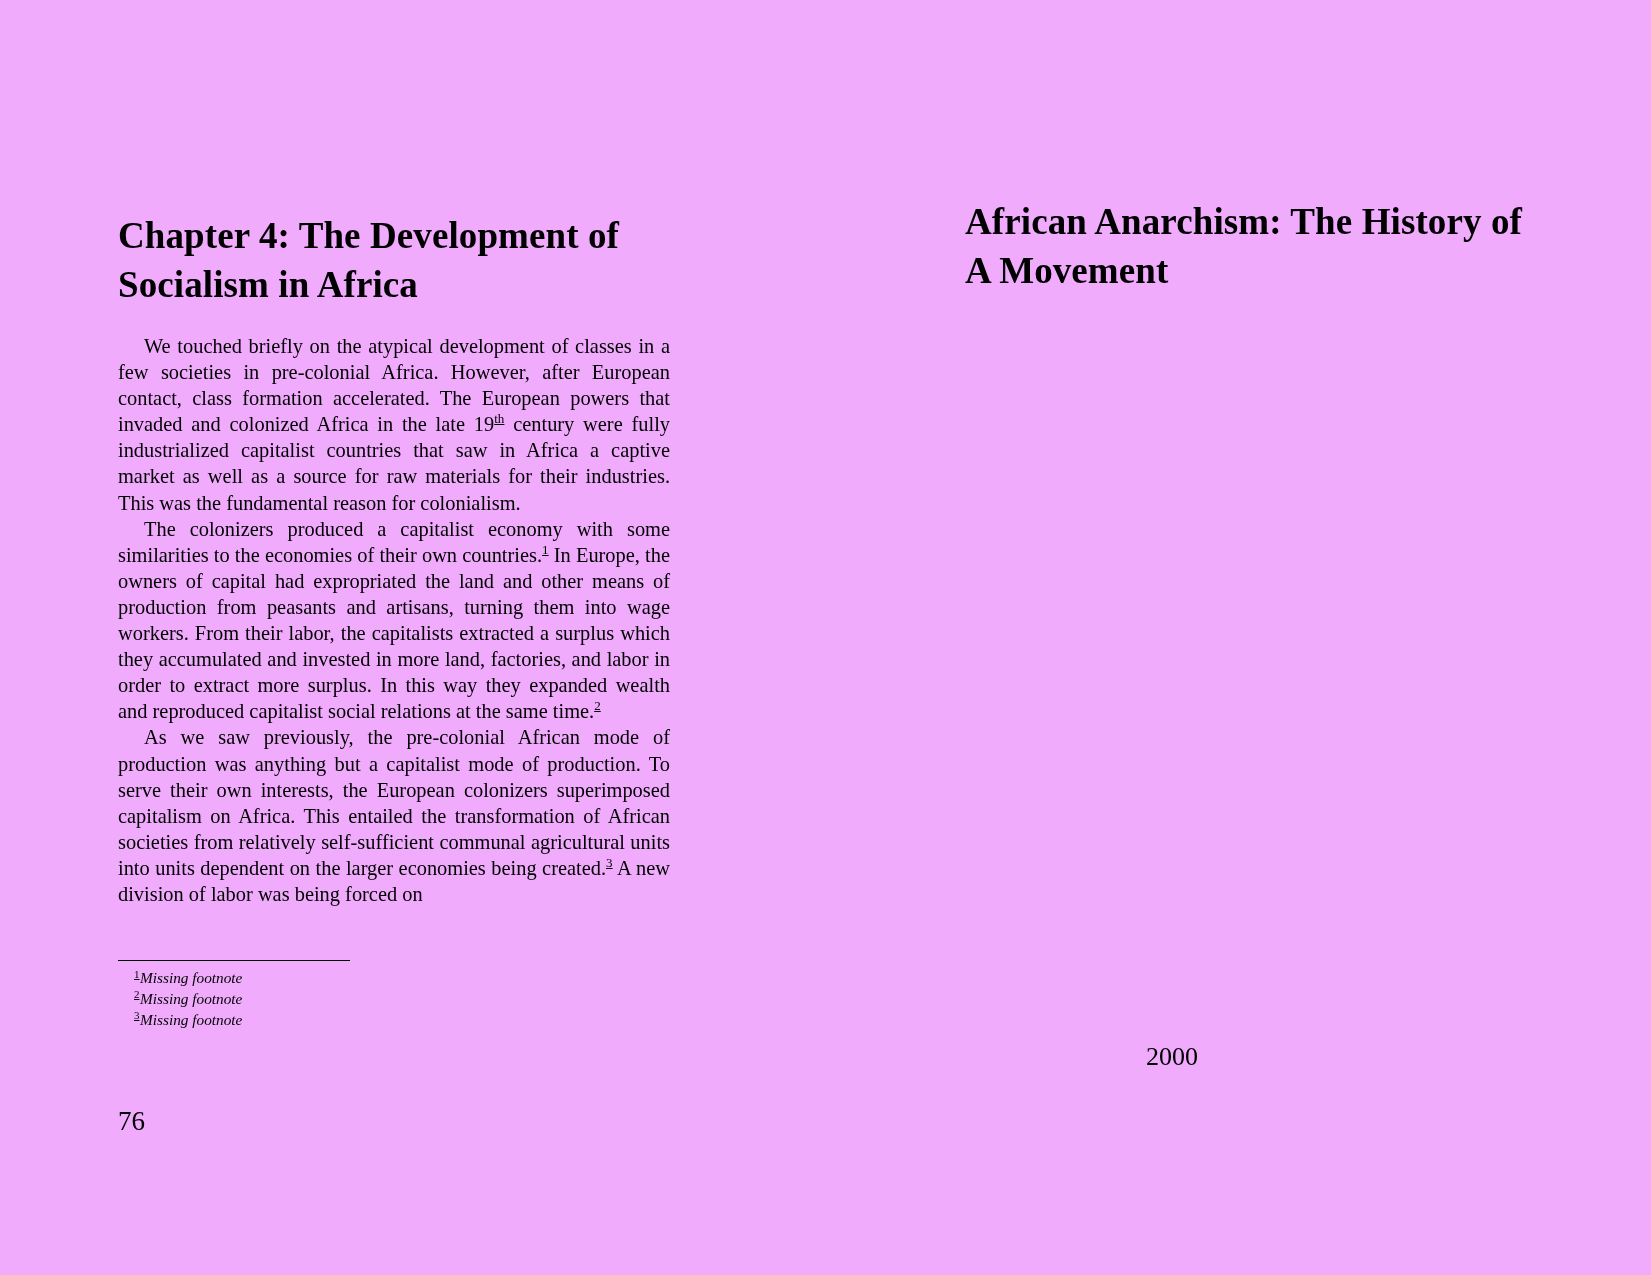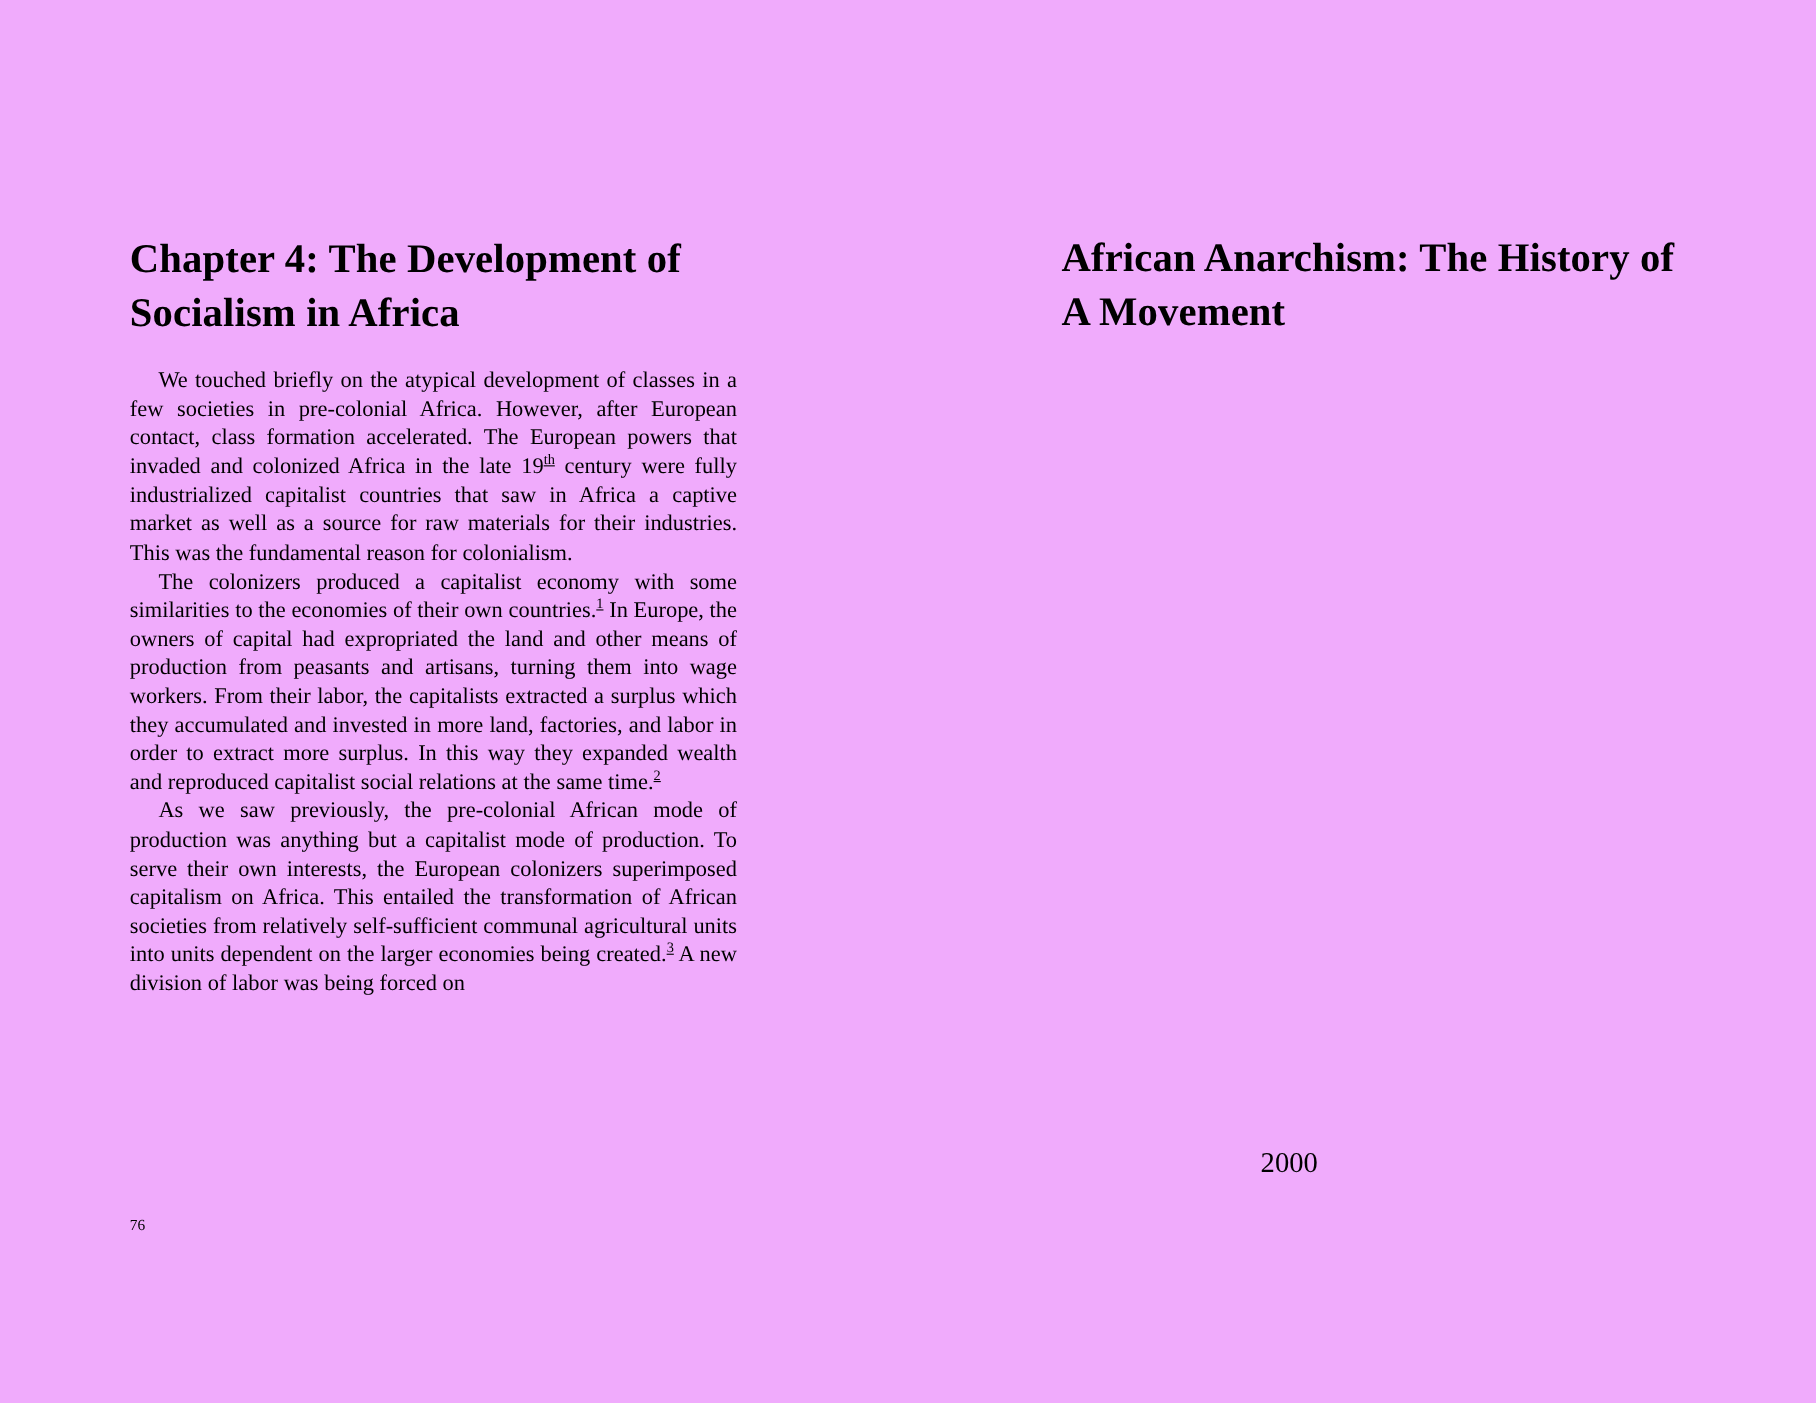--- a/index.html
+++ b/index.html
@@ -88,37 +88,37 @@
   .footnote-item sup {
     font-style: normal;
     font-size: 0.72em;
     vertical-align: 0.5em;
     margin-right: 0.5px;
   }
   .page-number {
     position: absolute;
     left: 118px;
     top: 1108px;
-    font-size: 14px;
+    font-size: 27px;
     line-height: 1;
     font-family: Liberation Serif, serif;
   }
 
   
   .page-right {
     position: absolute;
     left: 825px;
     top: 0;
     width: 826px;
     height: 1275px;
   }
   .book-title {
     position: absolute;
     left: 140px;
-    top: 185px;
+    top: 172px;
     width: 560px;
     font-size: 37px;
     font-weight: 700;
     line-height: 1.33;
     letter-spacing: 0.1px;
     text-align: left;
   }
   .book-authors {
     position: absolute;
     left: 193px;
@@ -147,20 +147,32 @@
     <div class="body-block">
 
       <p class="first"><span>We touched briefly on the atypical development of classes in a few societies in pre-colonial Africa. However, after European contact, class formation accelerated. The European powers that invaded and colonized Africa in the late 19</span><sup>th</sup><span> century were fully industrialized capitalist countries that saw in Africa a captive market as well as a source for raw materials for their industries. This was the fundamental reason for colonialism.</span></p>
 
       <p><span>The colonizers produced a capitalist economy with some similarities to the economies of their own countries.</span><sup>1</sup><span> In Europe, the owners of capital had expropriated the land and other means of production from peasants and artisans, turning them into wage workers. From their labor, the capitalists extracted a surplus which they accumulated and invested in more land, factories, and labor in order to extract more surplus. In this way they expanded wealth and reproduced capitalist social relations at the same time.</span><sup>2</sup></p>
 
       <p><span>As we saw previously, the pre-colonial African mode of production was anything but a capitalist mode of production. To serve their own interests, the European colonizers superimposed capitalism on Africa. This entailed the transformation of African societies from relatively self-sufficient communal agricultural units into units dependent on the larger economies being created.</span><sup>3</sup><span> A new division of labor was being forced on</span></p>
 
     </div>
 
+    <div class="footnote-area">
+      <div class="footnote-rule"></div>
+      <div class="footnote-list">
+
+        <div class="footnote-item"><sup>1</sup><span>Missing footnote</span></div>
+
+        <div class="footnote-item"><sup>2</sup><span>Missing footnote</span></div>
+
+        <div class="footnote-item"><sup>3</sup><span>Missing footnote</span></div>
+
+      </div>
+    </div>
 
     <div class="page-number">76</div>
 
   </div>
 
   <div class="page-right">
 
     <h1 class="book-title">African Anarchism: The History of A Movement</h1>
 
 

